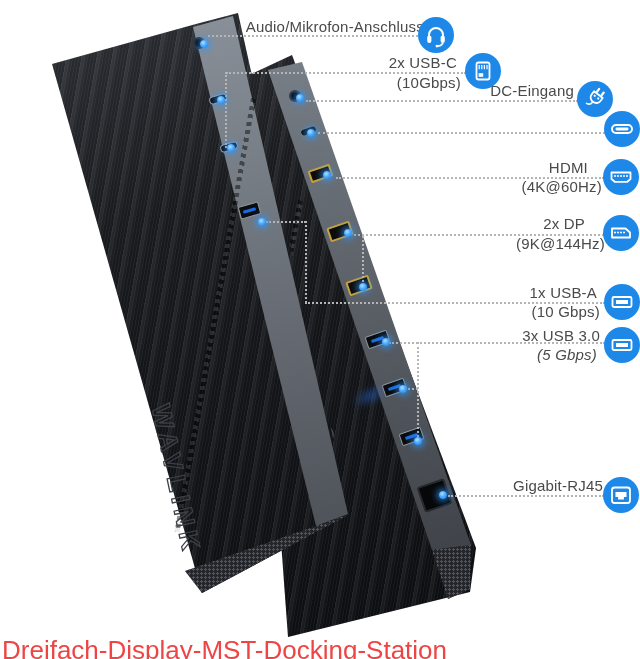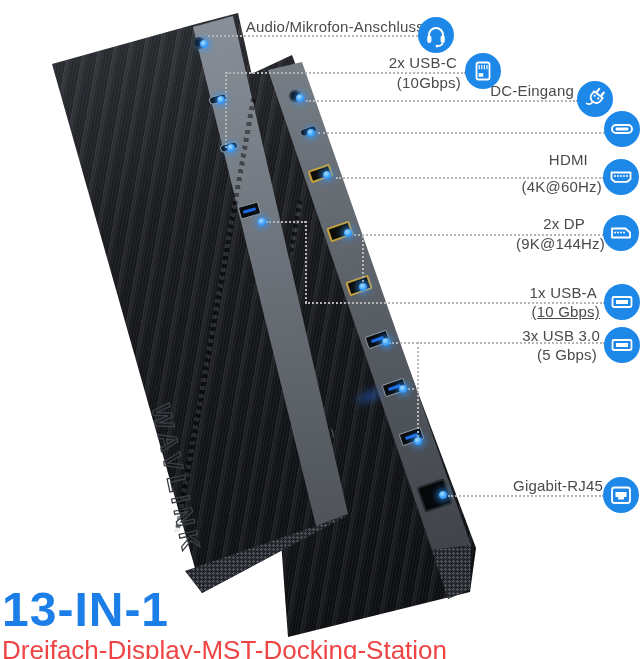--- a/index.html
+++ b/index.html
@@ -124,28 +124,28 @@
   <div class="lead-h" style="left:305px;top:302px;width:300px;"></div>
   <div class="lead-h" style="left:389px;top:342px;width:216px;"></div>
   <div class="lead-v" style="left:417px;top:342px;height:99px;"></div>
   <div class="lead-h" style="left:404px;top:388px;width:14px;"></div>
   <div class="lead-h" style="left:448px;top:495px;width:156px;"></div>
 
   <div class="lbl" style="right:216px;top:19px;">Audio/Mikrofon-Anschluss</div>
   <div class="lbl" style="right:183px;top:55px;">2x USB-C</div>
   <div class="lbl" style="right:179px;top:75px;">(10Gbps)</div>
   <div class="lbl" style="right:66px;top:83px;">DC-Eingang</div>
-  <div class="lbl" style="right:52px;top:152px;">HDMI</div>
+  <div class="lbl" style="right:52px;top:160px;">HDMI</div>
   <div class="lbl" style="right:38px;top:179px;">(4K@60Hz)</div>
   <div class="lbl" style="right:55px;top:216px;">2x DP</div>
   <div class="lbl" style="right:35px;top:236px;">(9K@144Hz)</div>
   <div class="lbl" style="right:43px;top:285px;">1x USB-A</div>
-  <div class="lbl" style="right:40px;top:304px;text-decoration:underline;">(10 Gbps)</div>
+  <div class="lbl" style="right:40px;top:304px;">(10 Gbps)</div>
   <div class="lbl" style="right:40px;top:328px;margin-left:34px;">3x USB 3.0</div>
-  <div class="lbl" style="right:43px;top:347px;">(5 Gbps)</div>
+  <div class="lbl" style="right:43px;top:347px;font-style:italic;">(5 Gbps)</div>
   <div class="lbl" style="right:37px;top:478px;">Gigabit-RJ45</div>
 
   <svg class="cicon" style="left:418px;top:17px;" viewBox="0 0 36 36">
     <circle cx="18" cy="18" r="18" fill="#1E88E8"></circle>
     <path d="M11 21v-3a7 7 0 0 1 14 0v3" fill="none" stroke="#fff" stroke-width="2" stroke-linecap="round"></path>
     <rect x="9.2" y="18.5" width="4.2" height="7.5" rx="2" fill="#fff"></rect>
     <rect x="22.6" y="18.5" width="4.2" height="7.5" rx="2" fill="#fff"></rect>
     <path d="M24.7 26.5q-1.8 2.6-5.2 2.6" fill="none" stroke="#fff" stroke-width="1.6" stroke-linecap="round"></path>
     <circle cx="19" cy="29.1" r="1.4" fill="#fff"></circle>
   </svg>
@@ -198,16 +198,15 @@
     <rect x="8.5" y="13" width="19" height="10" rx="1.5" fill="none" stroke="#fff" stroke-width="1.8"></rect>
     <rect x="12" y="16" width="12" height="4" fill="#fff"></rect>
   </svg>
 
   <svg class="cicon" style="left:603px;top:477px;" viewBox="0 0 36 36">
     <circle cx="18" cy="18" r="18" fill="#1E88E8"></circle>
     <rect x="9" y="10.5" width="18" height="15.5" rx="2.5" fill="none" stroke="#fff" stroke-width="1.8"></rect>
     <path d="M12.5 15h11v5h-2.6v2.6h-5.8V20h-2.6z" fill="#fff"></path>
   </svg>
 
-  <div id="headline-title">13-IN-1</div>
   <div id="headline-subtitle">Dreifach-Display-MST-Docking-Station</div>
 
 </div>
 
 </body></html>

